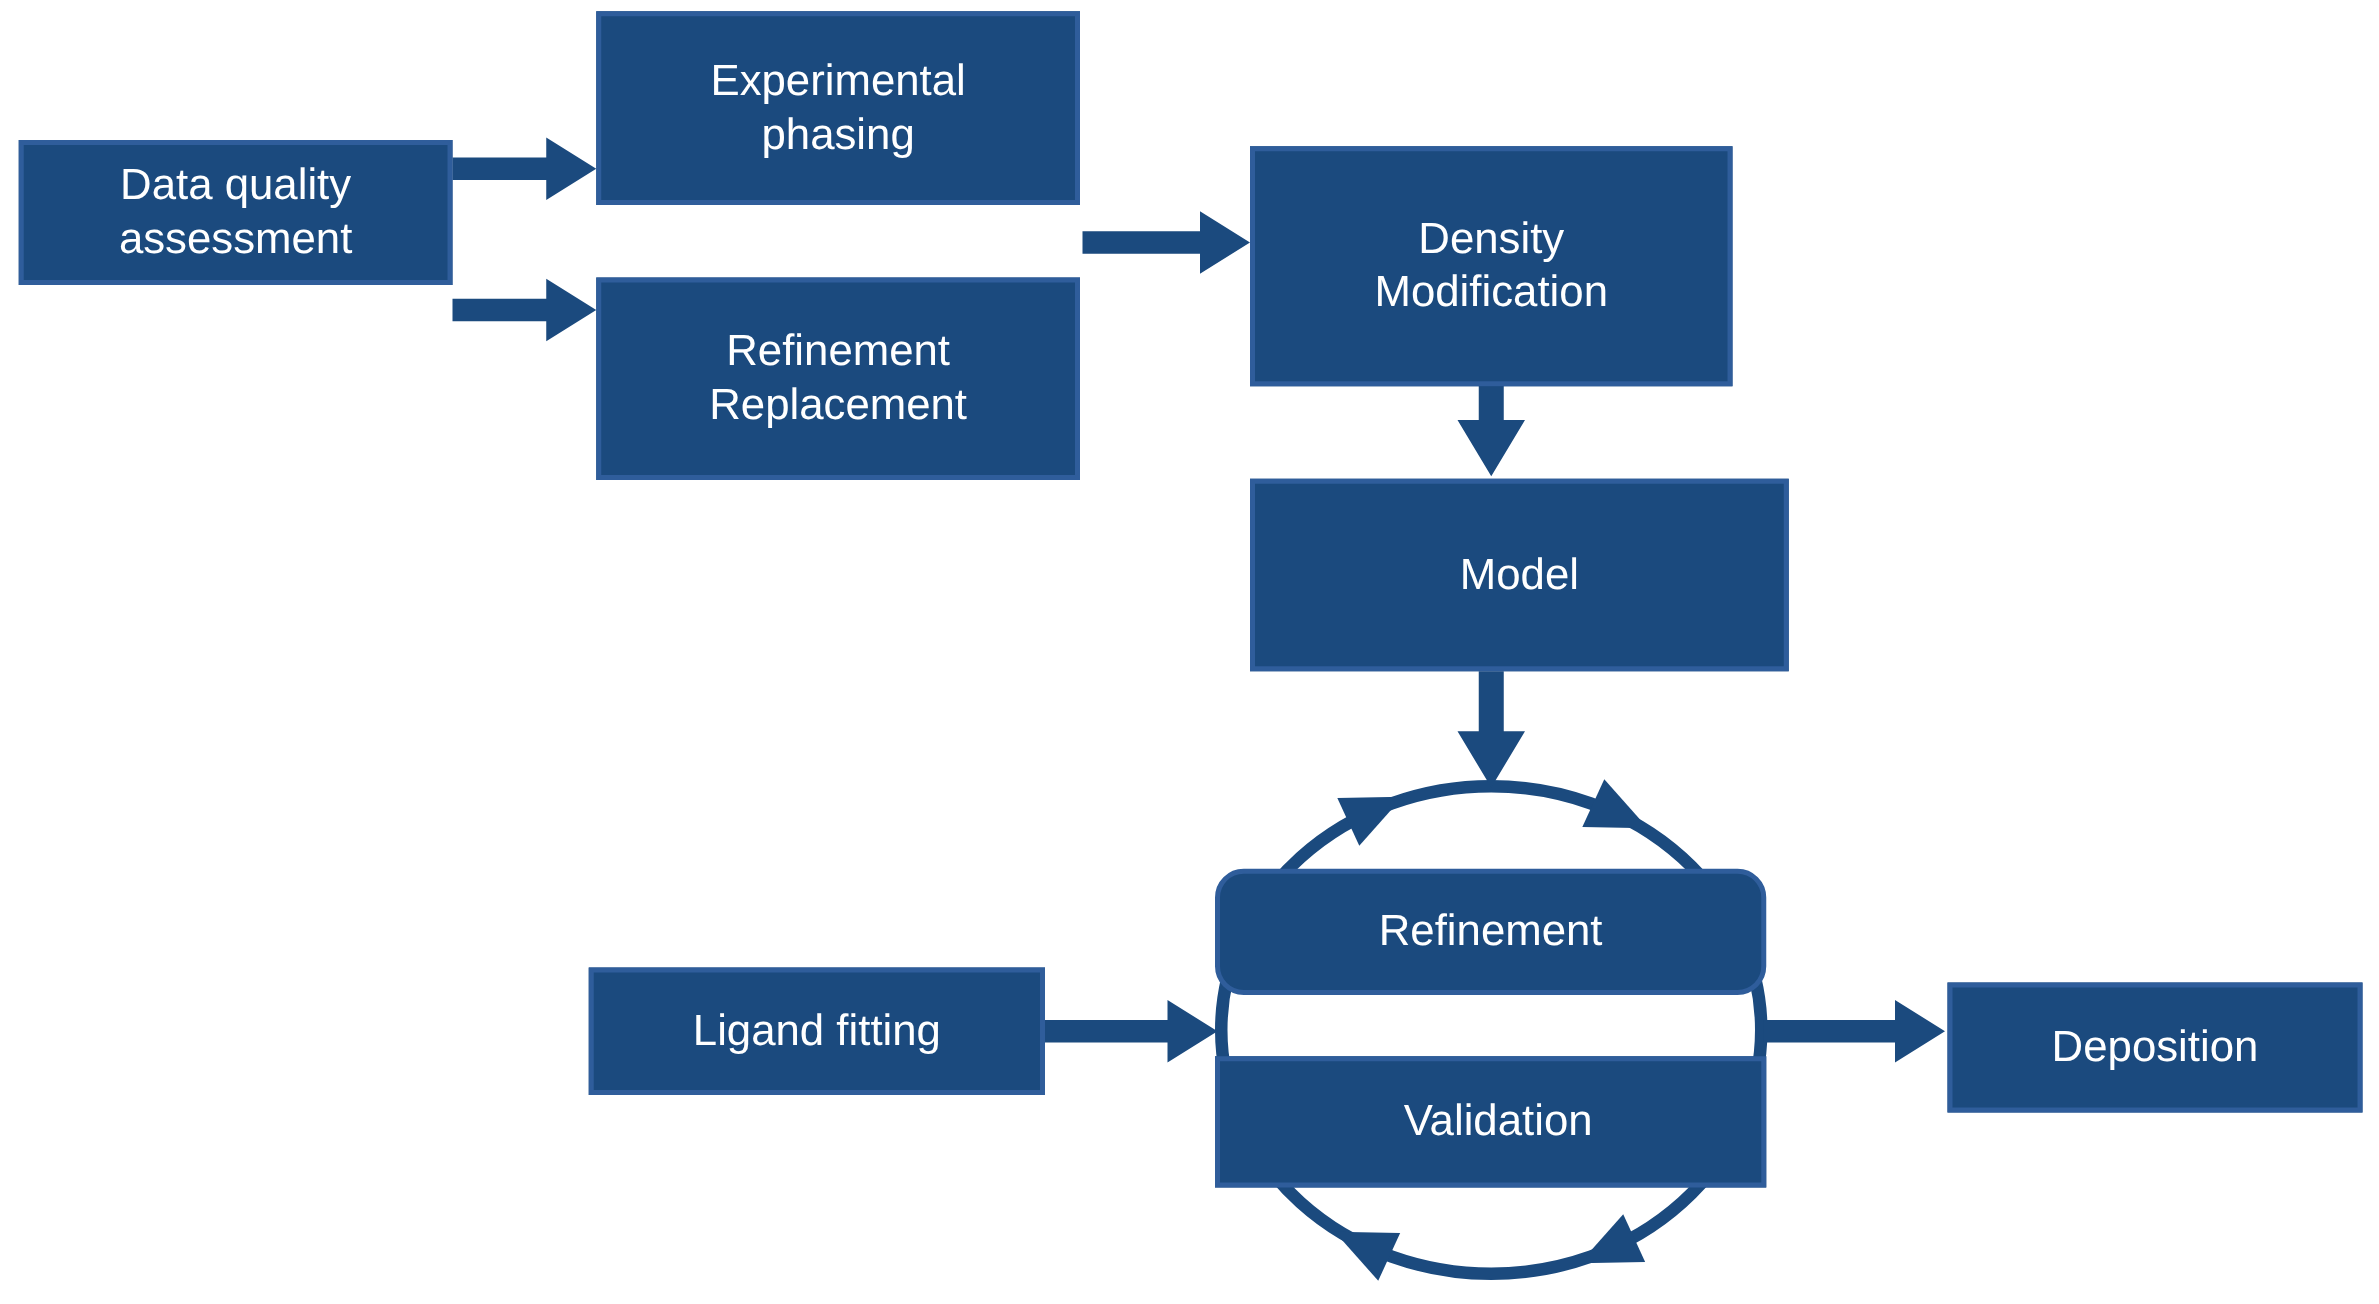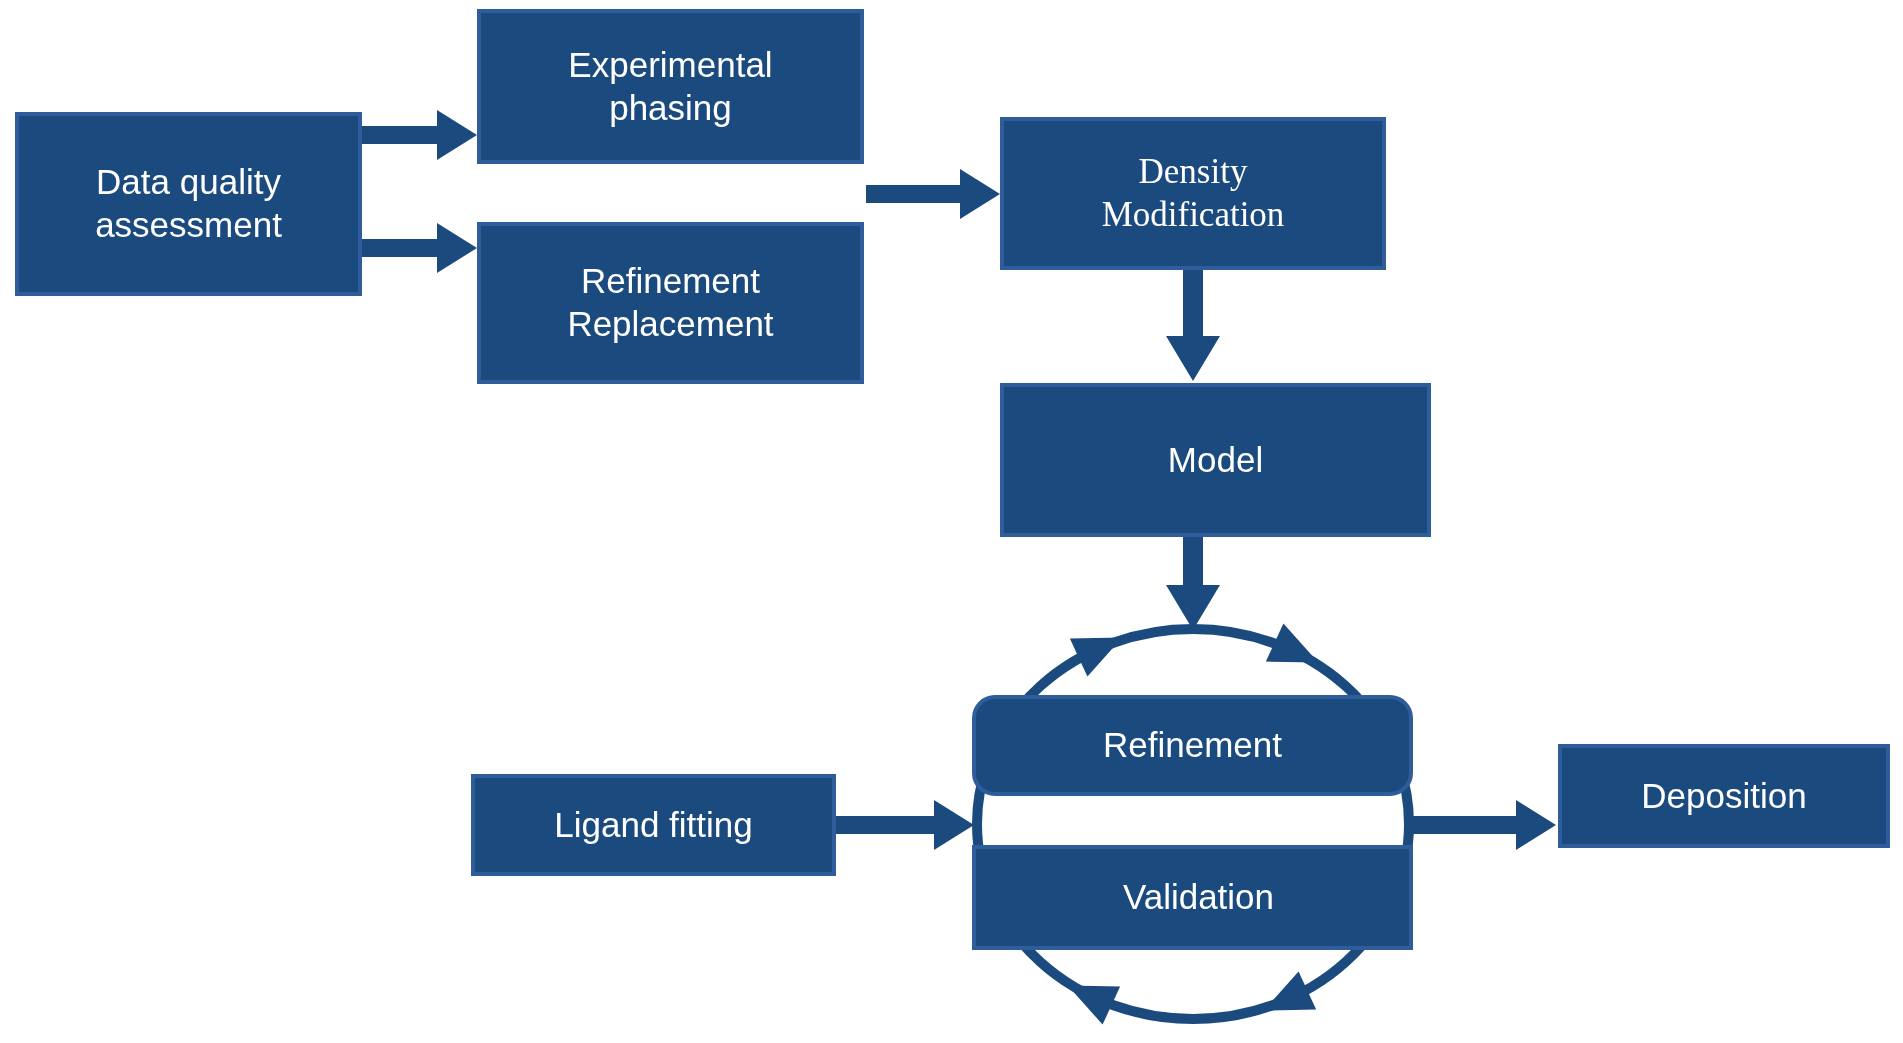--- a/index.html
+++ b/index.html
@@ -54,53 +54,53 @@
 
     <polygon class="arrow" points="362,126 437,126 437,110 477,135 437,160 437,144 362,144"></polygon>
     <polygon class="arrow" points="362,239 437,239 437,223 477,248 437,273 437,257 362,257"></polygon>
     <polygon class="arrow" points="866,185 960,185 960,169 1000,194 960,219 960,203 866,203"></polygon>
     <polygon class="arrow" points="1183,270 1203,270 1203,336 1220,336 1193,381 1166,336 1183,336"></polygon>
     <polygon class="arrow" points="1183,537 1203,537 1203,585 1220,585 1193,630 1166,585 1183,585"></polygon>
     <polygon class="arrow" points="836,816 934,816 934,800 974,825 934,850 934,834 836,834"></polygon>
     <polygon class="arrow" points="1411,816 1516,816 1516,800 1556,825 1516,850 1516,834 1411,834"></polygon>
   </svg>
 
-  <div class="node" style="left:15px; top:112px; width:347px; height:184px;">
+  <div class="node" style="left:15px; top:112px; width:347px; height:116px;">
     <span>Data quality</span>
     <span>assessment</span>
   </div>
 
   <div class="node" style="left:477px; top:9px; width:387px; height:155px;">
     <span>Experimental</span>
     <span>phasing</span>
   </div>
 
   <div class="node" style="left:477px; top:222px; width:387px; height:162px;">
     <span>Refinement</span>
     <span>Replacement</span>
   </div>
 
-  <div class="node" style="left:1000px; top:117px; width:386px; height:153px;font-family:Liberation Serif, serif;">
+  <div class="node" style="left:1000px; top:117px; width:386px; height:192px;">
     <span>Density</span>
     <span>Modification</span>
   </div>
 
   <div class="node" style="left:1000px; top:383px; width:431px; height:154px;">
     <span>Model</span>
   </div>
 
   <div class="node" style="left:972px; top:695px; width:441px; height:101px;border-radius:23px;">
     <span>Refinement</span>
   </div>
 
   <div class="node" style="left:972px; top:845px; width:441px; height:105px;padding-left:12px;">
     <span>Validation</span>
   </div>
 
   <div class="node" style="left:471px; top:774px; width:365px; height:102px;">
     <span>Ligand fitting</span>
   </div>
 
-  <div class="node" style="left:1558px; top:744px; width:332px; height:104px;">
+  <div class="node" style="left:1558px; top:786px; width:332px; height:104px;">
     <span>Deposition</span>
   </div>
 
 </div>
 
 </body></html>

